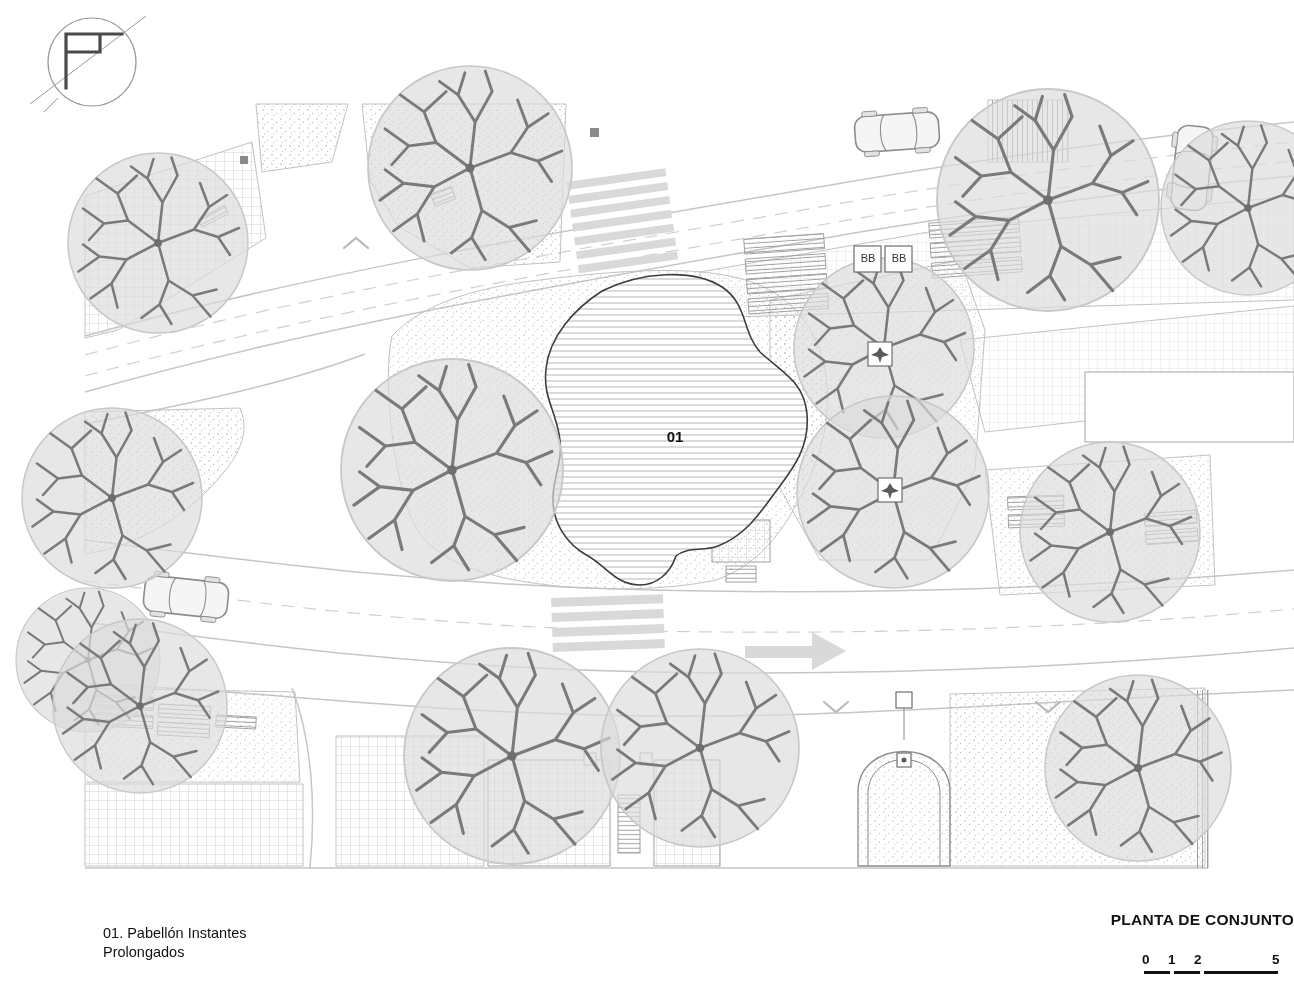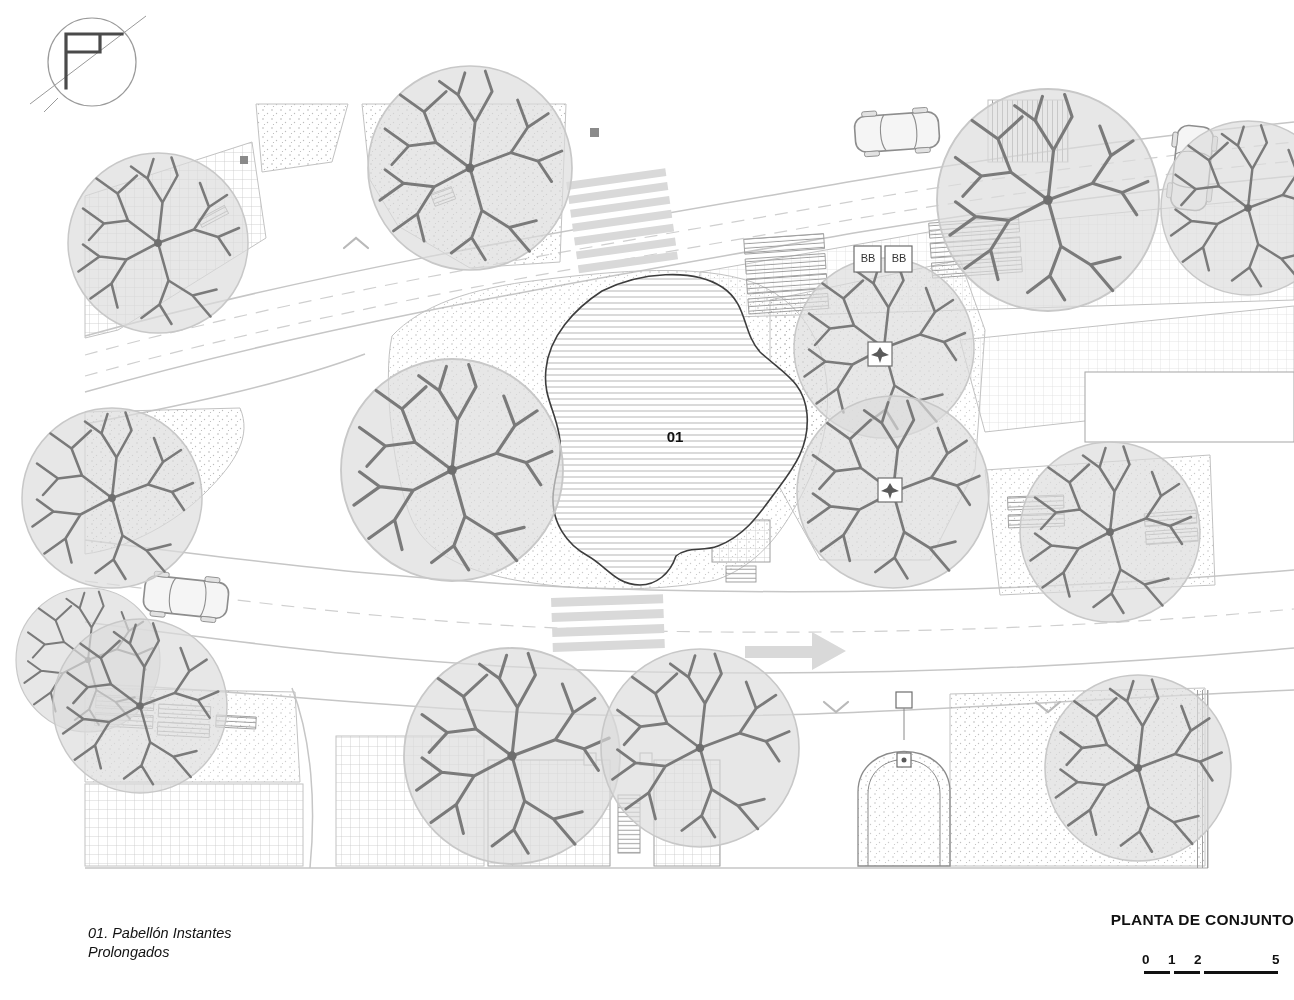--- a/index.html
+++ b/index.html
@@ -23,21 +23,21 @@
   .wheel{fill:#e2e2e2;stroke:#8d8d8d;stroke-width:.9;}
   .chev{fill:none;stroke:#b9b9b9;stroke-width:2.2;stroke-linecap:round;}
   .lbl{font-family:"Liberation Sans",sans-serif;font-weight:bold;font-size:15px;fill:#111;text-anchor:middle;}
   .bb{font-family:"Liberation Sans",sans-serif;font-size:11px;fill:#333;text-anchor:middle;}
   .marker{fill:#ffffff;stroke:#6e6e6e;stroke-width:1.2;}
   .markerink{fill:#5a5a5a;}
 
   
   .title{position:absolute;top:911px;left:0;width:100%;text-align:right;
     font-weight:bold;font-size:15.5px;letter-spacing:.3px;}
-  .caption{position:absolute;left:88px;top:924px;font-size:14.5px;line-height:1.3;font-style:italic;}
+  .caption{position:absolute;left:103px;top:924px;font-size:14.5px;line-height:1.3;}
   .scalebar{position:absolute;left:1142px;top:952px;width:146px;height:30px;}
   .scalebar .num{position:absolute;top:0;font-weight:bold;font-size:13.5px;}
   .scalebar .seg{position:absolute;top:19px;height:0;border-top:3px solid #111;}
   .n0{left:0;} .n1{left:26px;} .n2{left:52px;} .n5{left:130px;}
   .s1{left:2px;width:26px;} .s2{left:32px;width:26px;} .s3{left:62px;width:74px;}
 </style>
 </head>
 <body>
 
 <div class="page">

